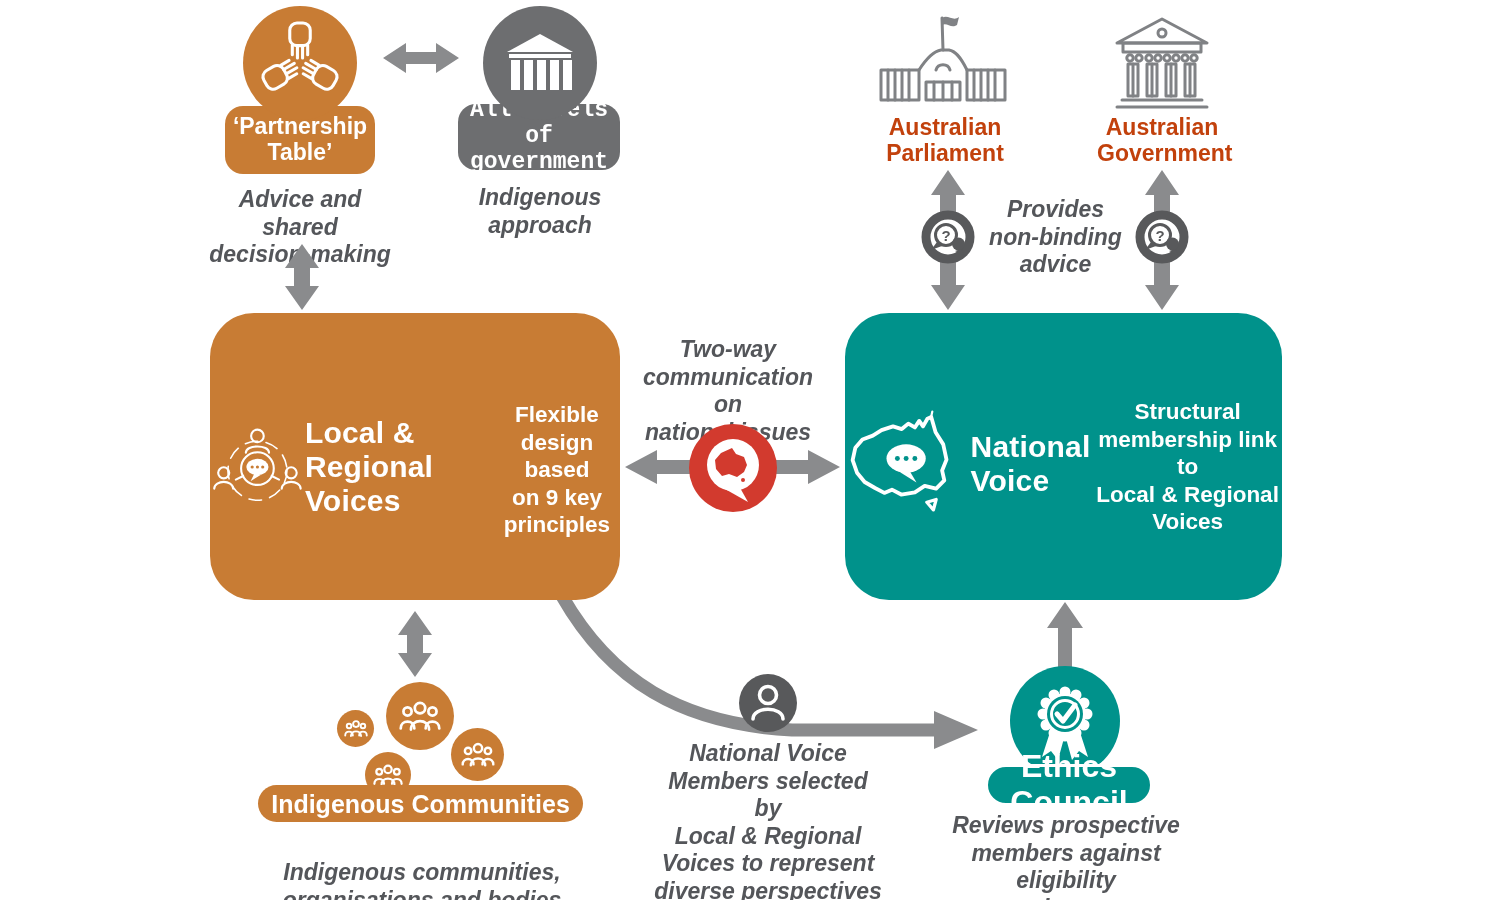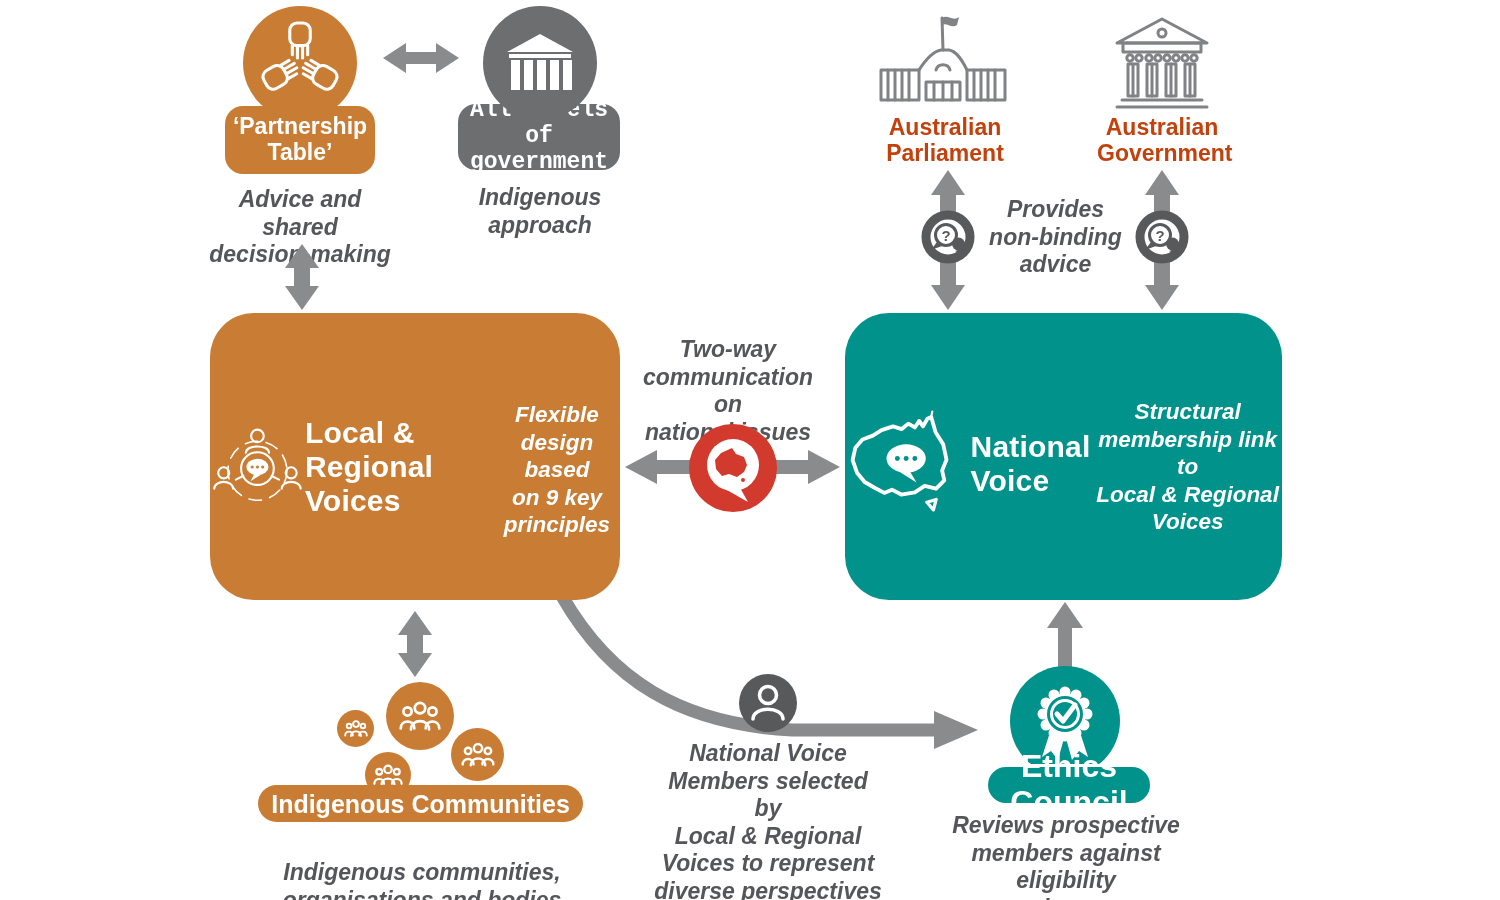--- a/index.html
+++ b/index.html
@@ -25,21 +25,21 @@
   }
   .glabel{
     font-weight:bold;color:#c2410c;text-align:center;white-space:pre-line;
     font-size:23px;line-height:1.15;
   }
   .bigbox{
     border-radius:44px;color:#fff;display:flex;flex-direction:row;align-items:center;z-index:2;
   }
   .bigbox .title{font-weight:bold;font-size:30px;letter-spacing:0.2px;}
   .bigbox .subtitle{
-    font-weight:bold;font-style:italic;font-size:22.5px;white-space:pre-line;
+    font-weight:bold;font-size:22.5px;white-space:pre-line;
     text-align:center;line-height:1.22;margin-top:7px;
   }
   .iconwrap{display:flex;align-items:center;justify-content:center;}
   svg{display:block;}
   svg text{font-family:"Liberation Sans", sans-serif;}
   .z1{z-index:1}.z2{z-index:2}.z3{z-index:3}
 </style>
 </head>
 <body>
 

